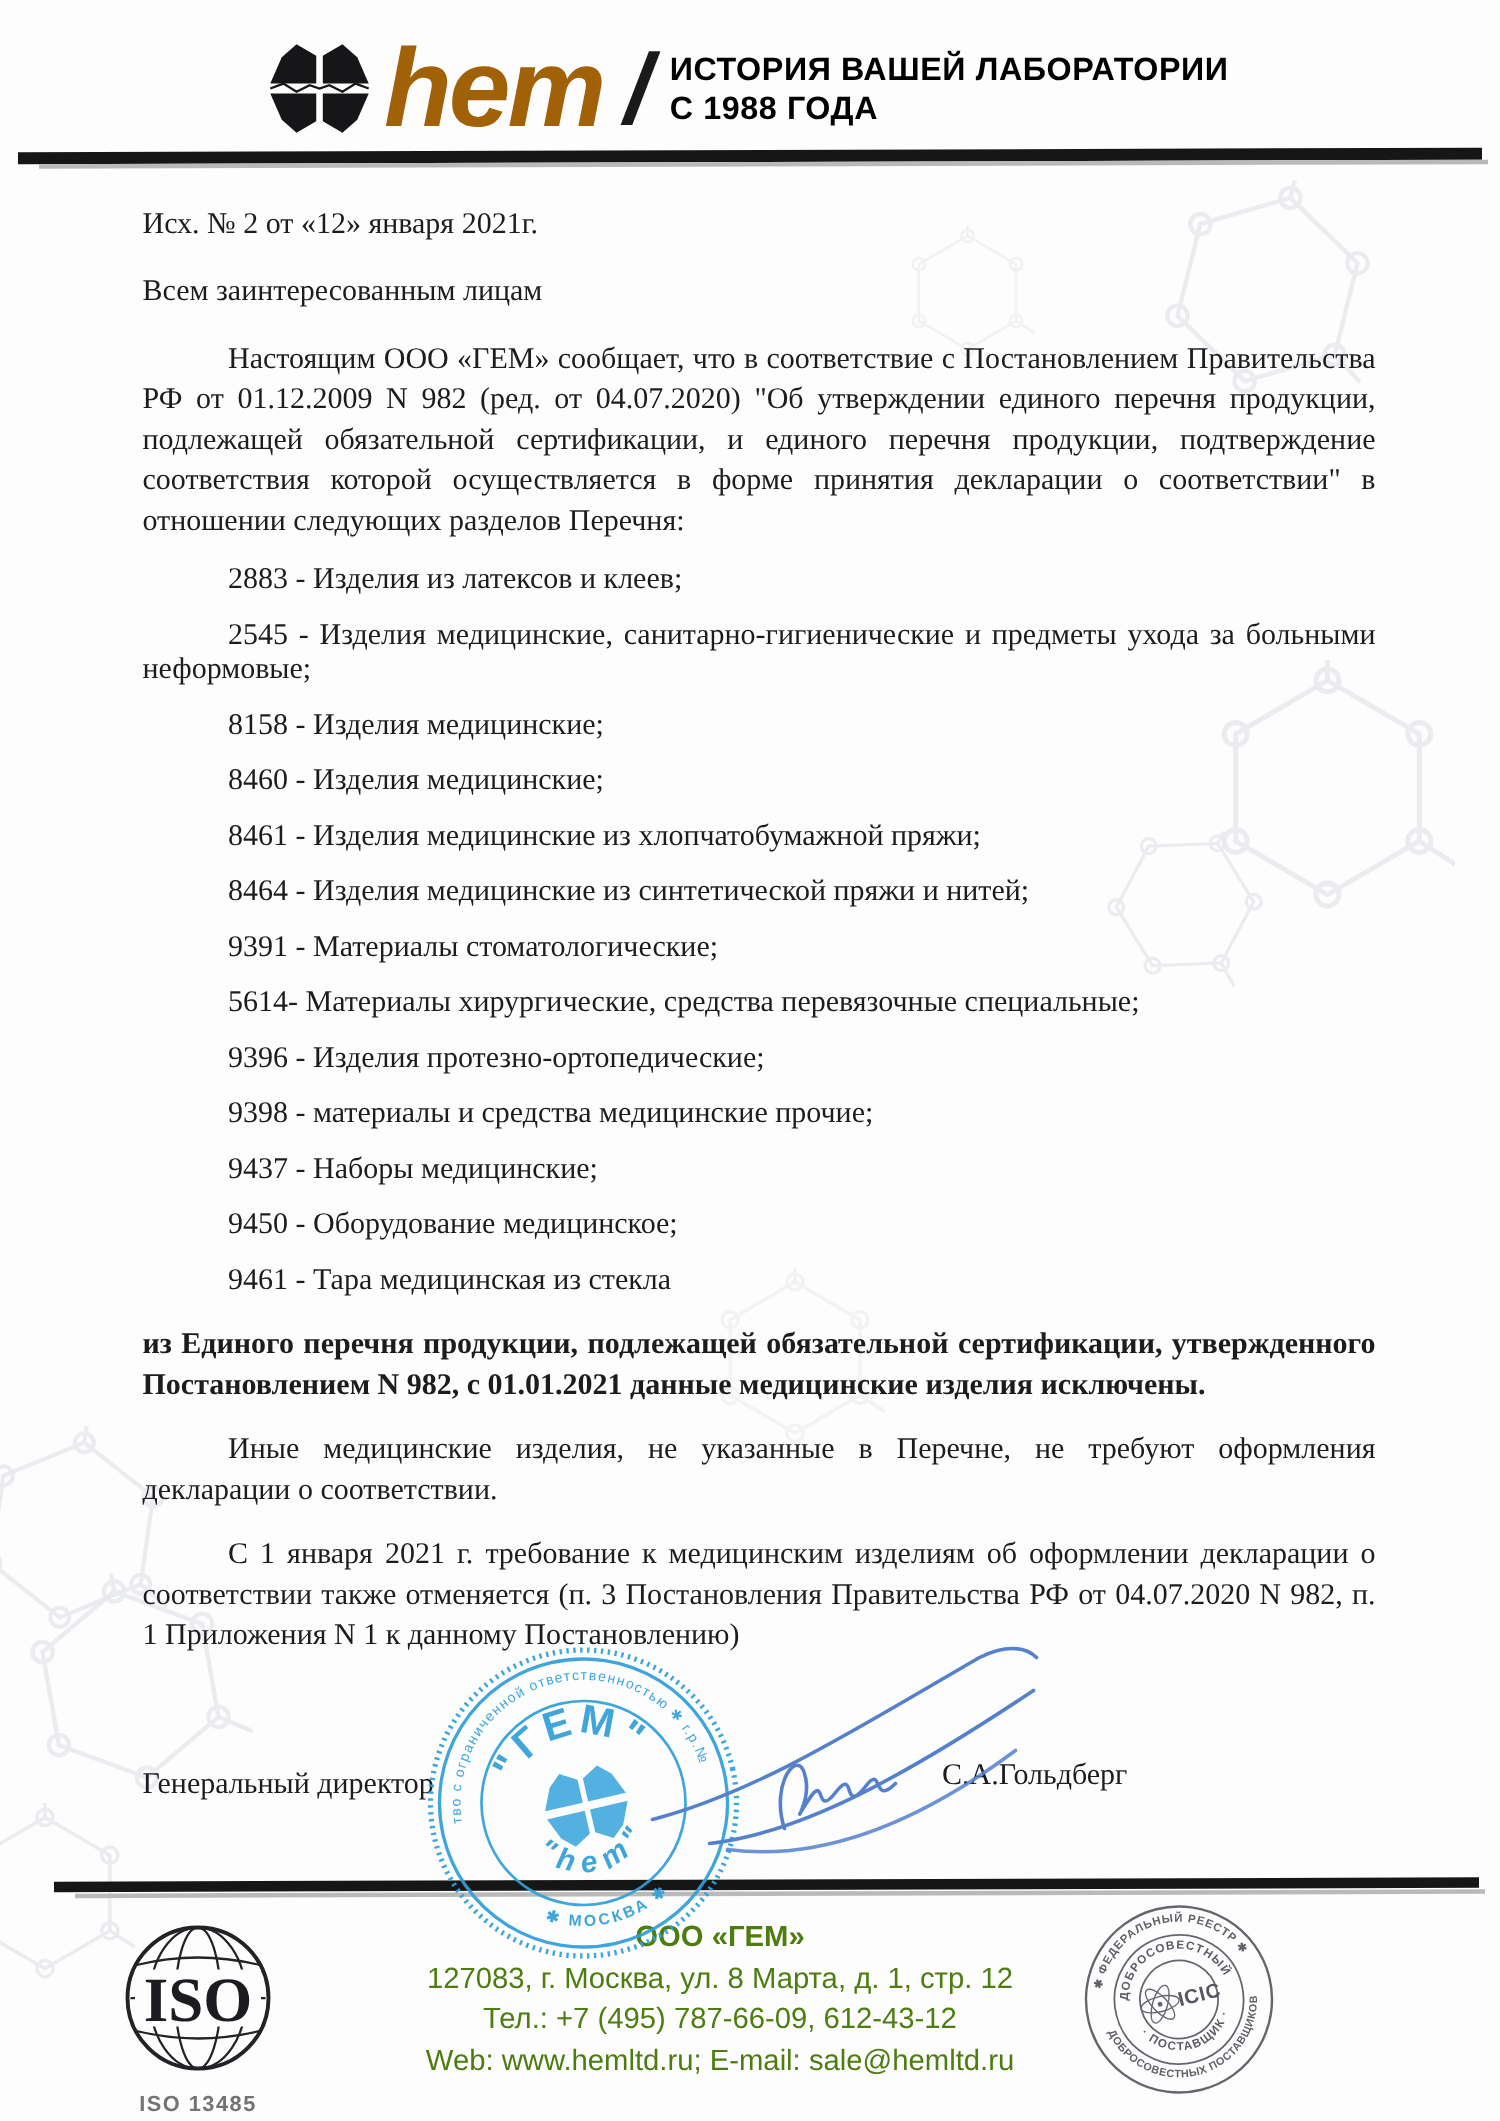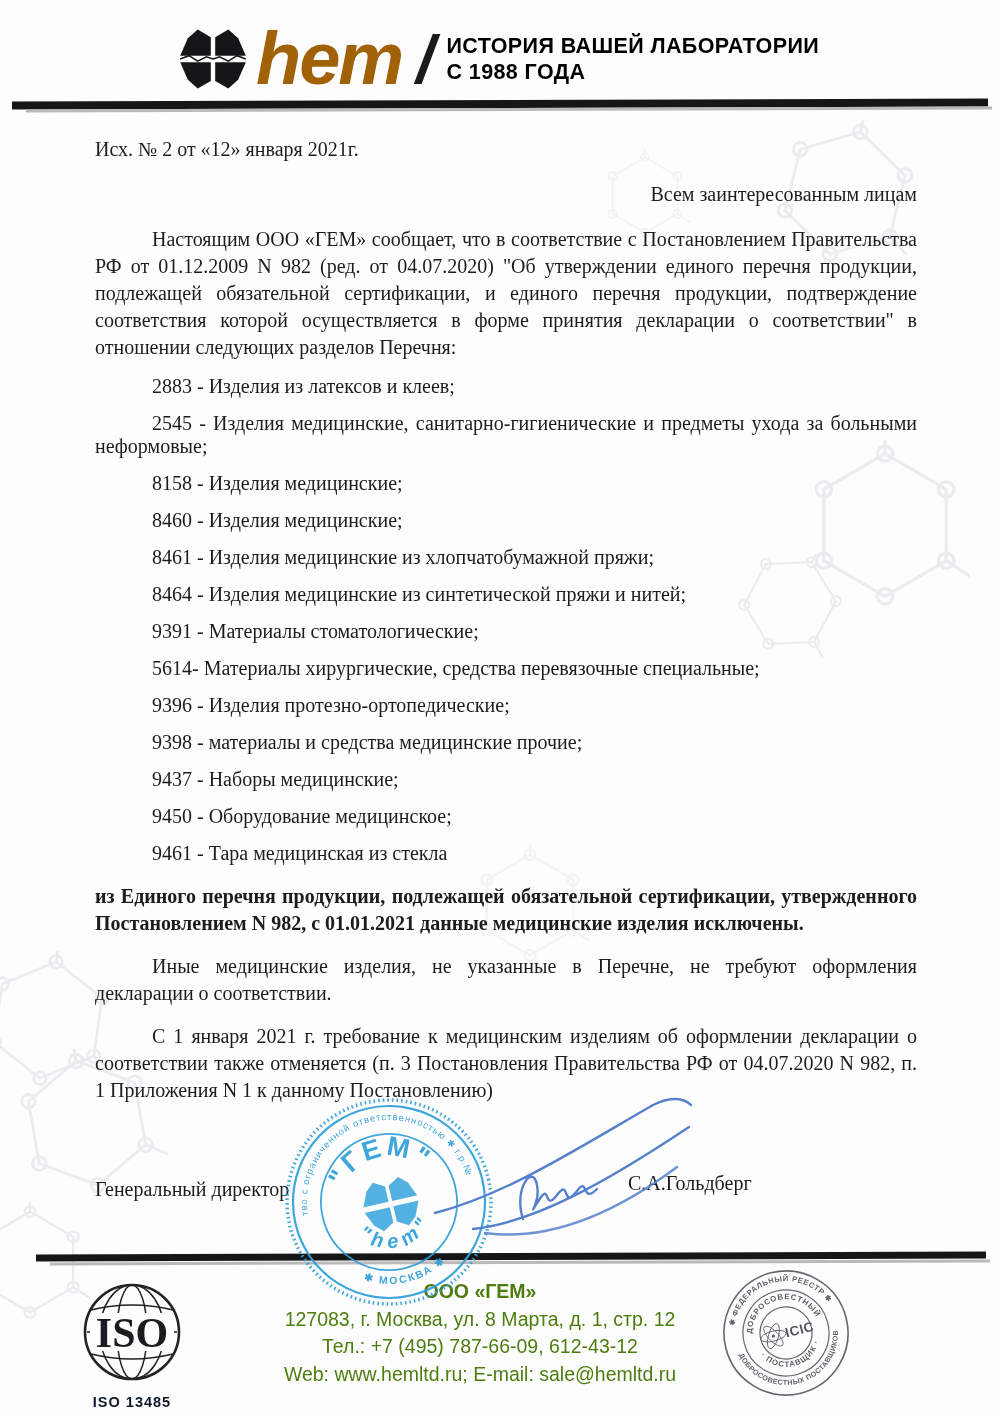--- a/index.html
+++ b/index.html
@@ -18,39 +18,39 @@
            line-height:26px;color:#000000;letter-spacing:.4px;margin-top:9px;}
   .bar{position:absolute;left:12px;width:976px;height:8px;background:#161616;
        transform:rotate(-.18deg);}
   .bar::after{content:"";position:absolute;left:14px;right:-4px;top:8px;height:3px;background:#b9b9b9;}
   .bar1{top:100px;}
   .bar2{top:1253px;left:36px;width:950px;height:7px;}
   
   .content{position:absolute;left:95px;top:136px;width:822px;font-size:20px;line-height:27px;}
   .content p{margin:0;}
   .ref{margin:0;}
-  .addressee{text-align:right;margin-top:18px !important;}
+  .addressee{margin-top:18px !important;}
   .intro{margin-top:18px !important;text-indent:57px;text-align:justify;}
   .li{margin-top:14px !important;text-indent:57px;text-align:justify;line-height:23px;}
   .bold-par{margin-top:18px !important;font-weight:bold;text-align:justify;}
   .note{margin-top:16px !important;text-indent:57px;text-align:justify;}
   
   .dir-title{position:absolute;left:95px;top:1178px;font-size:20px;}
   .dir-name{position:absolute;left:628px;top:1172px;font-size:20px;}
   .executor{position:absolute;left:52px;top:1211px;font-size:15.5px;line-height:21px;}
   .stamp{position:absolute;left:283px;top:1096px;width:212px;height:212px;
          transform:rotate(-13deg);z-index:5;opacity:.92;}
   .signature{position:absolute;left:425px;top:1095px;width:300px;height:155px;z-index:6;}
   
   .footer-center{position:absolute;left:230px;top:1278px;width:500px;text-align:center;
                  font-family:"Liberation Sans",sans-serif;font-size:19.5px;line-height:27.5px;color:#4d7c0f;}
   .footer-center .co{font-weight:bold;}
   .iso{position:absolute;left:76px;top:1280px;width:112px;text-align:center;}
   .iso-caption{font-family:"Liberation Sans",sans-serif;font-weight:bold;font-size:14.5px;
-               color:#0f172a;margin-top:2px;letter-spacing:1px;}
+               color:#737373;margin-top:2px;letter-spacing:1px;}
   .badge{position:absolute;left:716px;top:1263px;width:140px;height:140px;transform:rotate(-14deg);opacity:.85;}
   svg text{font-family:"Liberation Sans",sans-serif;}
 </style>
 </head>
 <body>
 
 <div class="page">
 
   <svg class="wm" style="left:770px;top:118px;width:150px;height:150px;transform:rotate(14deg);" viewBox="0 0 100 100">
     <defs>

